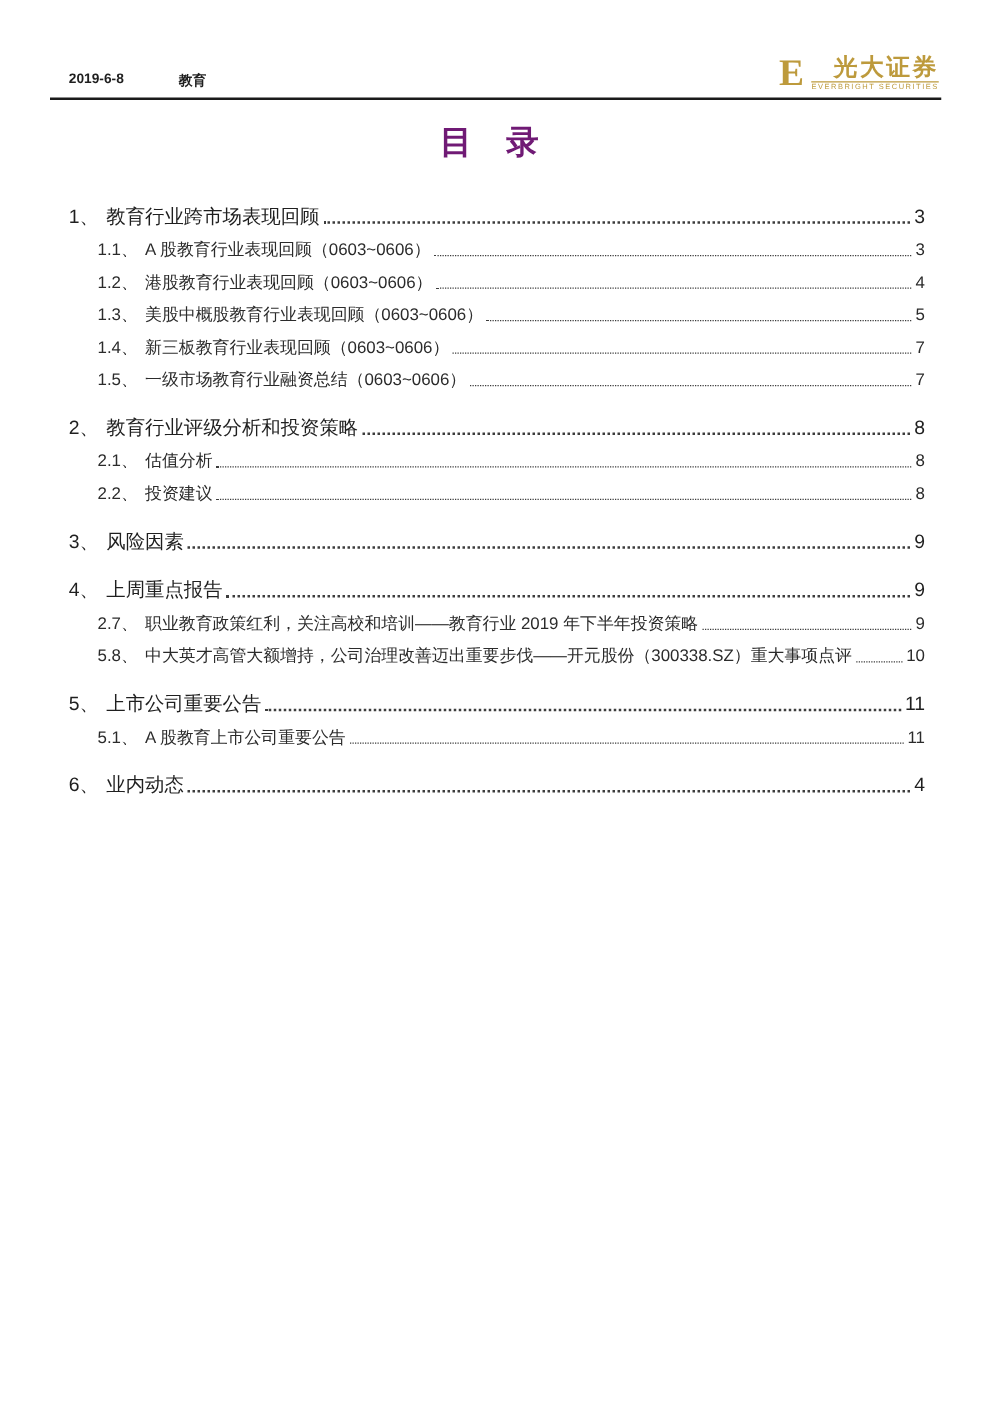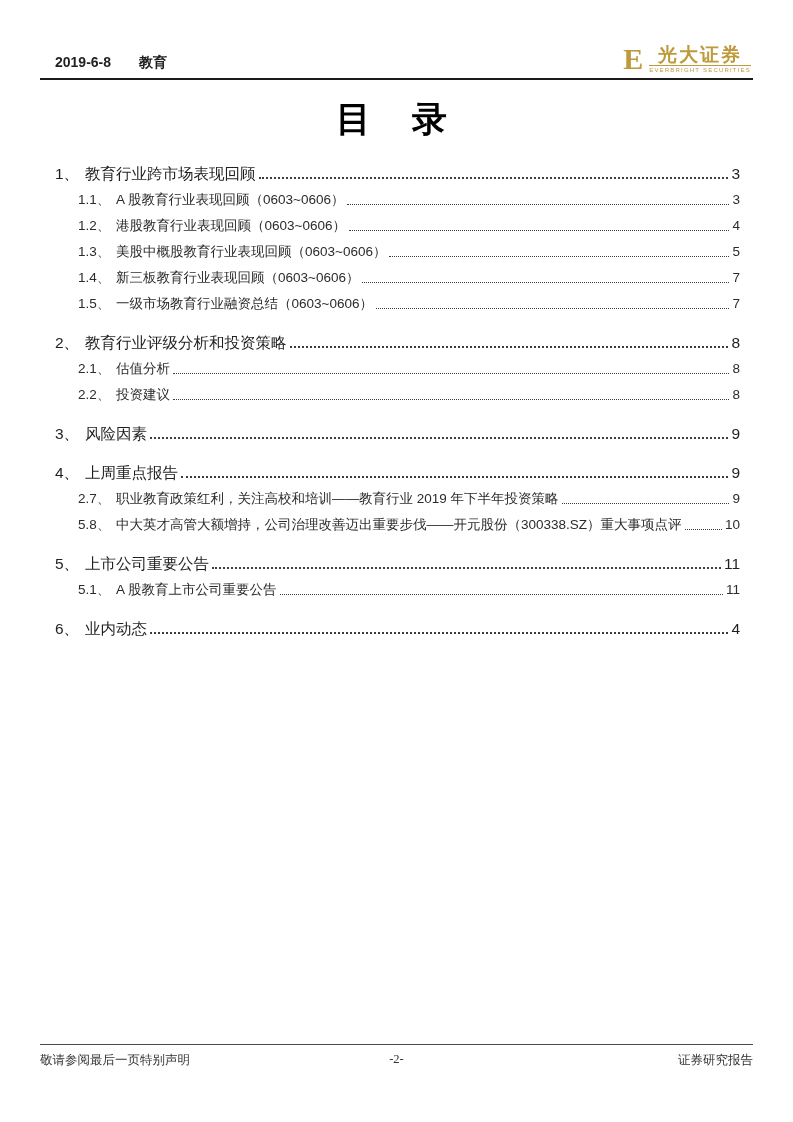--- a/index.html
+++ b/index.html
@@ -14,52 +14,51 @@
   .page { position: absolute; inset: 0; background: #ffffff; }
 
   
   .header {
     position: absolute; left: 40px; right: 40px; top: 42px;
     height: 38px;
     border-bottom: 2px solid #1a1a1a;
   }
   .header-left {
     position: absolute; left: 15px; bottom: 6px;
-    display: flex; gap: 28px;
-    font-size: 14px; font-weight: 700; color: #1f1f1f;
+    display: flex; gap: 44px;
+    font-size: 11px; font-weight: 700; color: #1f1f1f;
   }
   .logo {
     position: absolute; right: 2px; bottom: 4px;
     display: flex; align-items: center; gap: 6px;
   }
   .logo-e {
     font-family: "Liberation Serif", serif;
     font-size: 30px; font-weight: 700; line-height: 1;
     color: #bd9a3c;
   }
-  .logo-txt { display: flex; flex-direction: column; align-items: center; }
+  .logo-txt { display: flex; flex-direction: column; align-items: flex-end; }
   .logo-cn {
     font-family: "Liberation Serif", serif;
     font-size: 19px; font-weight: 700; color: #bd9a3c;
     letter-spacing: 2px; line-height: 1.05;
   }
   .logo-en {
     font-size: 6px; color: #bd9a3c; letter-spacing: 1.2px;
     border-top: 1px solid #bd9a3c; padding-top: 1px; margin-top: 1px;
     text-transform: uppercase; white-space: nowrap;
   }
 
   
   .doc-title {
     position: absolute; left: 0; right: 0; top: 96px;
     text-align: center;
-    font-size: 35px; font-weight: 700;
-    color: #000000;
+    font-size: 26px; font-weight: 700;
+    color: #701a75;
     letter-spacing: 10px;
-    font-family: Liberation Mono, monospace;
   }
 
   
   .toc {
     position: absolute; left: 55px; right: 53px; top: 144px;
   }
   .toc-row {
     display: flex; align-items: flex-end;
     line-height: 1.25;
   }
@@ -227,21 +226,14 @@
 
     <div class="toc-row l1">
       <span class="num">6、</span>
       <span class="label">业内动态</span>
       <span class="dots"></span>
       <span class="page-num">4</span>
     </div>
 
   </div>
 
-  <div class="footer">
-    <div class="footer-inner">
-      <span>敬请参阅最后一页特别声明</span>
-      <span class="footer-center">-2-</span>
-      <span>证券研究报告</span>
-    </div>
-  </div>
 
 </div>
 
 </body></html>

